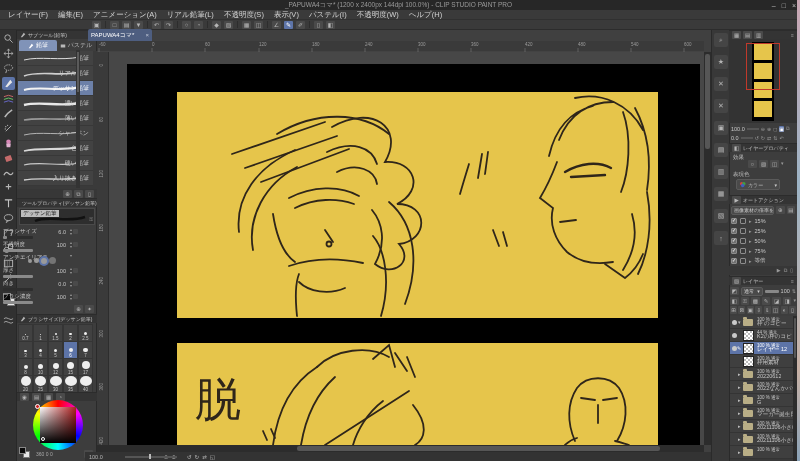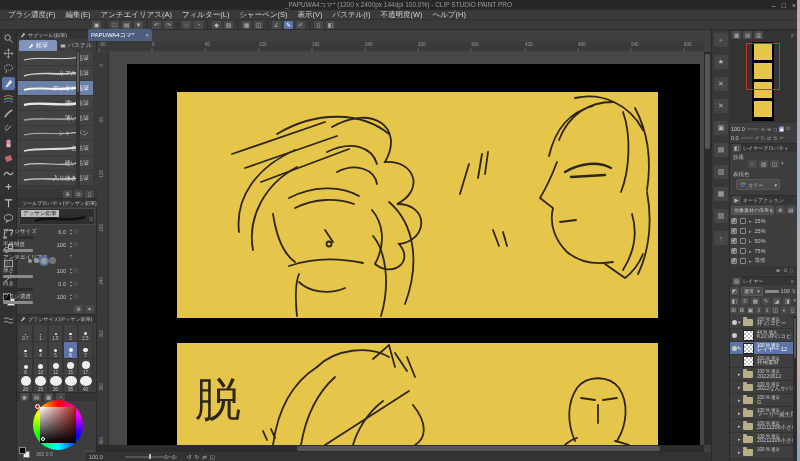--- a/index.html
+++ b/index.html
@@ -106,25 +106,25 @@
   <div class="abs titlebar">
     <span>_PAPUWA4コマ* (1200 x 2400px 144dpi 100.0%) - CLIP STUDIO PAINT PRO</span>
   </div>
   <div class="abs winbtns">
     <span>–</span>
     <span>□</span>
     <span>×</span>
   </div>
 
   <div class="abs menubar">
-    <span>ブラシ濃度(F)</span>
+    <span>レイヤー(F)</span>
     <span>編集(E)</span>
-    <span>アンチエイリアス(A)</span>
-    <span>フィルター(L)</span>
-    <span>シャーペン(S)</span>
+    <span>アニメーション(A)</span>
+    <span>リアル鉛筆(L)</span>
+    <span>不透明度(S)</span>
     <span>表示(V)</span>
     <span>パステル(I)</span>
     <span>不透明度(W)</span>
     <span>ヘルプ(H)</span>
   </div>
 
   <div class="abs cmdbar">
     <span class="cmdico">▣</span>
     <span class="cmdsep"></span>
     <span class="cmdico">□</span>

